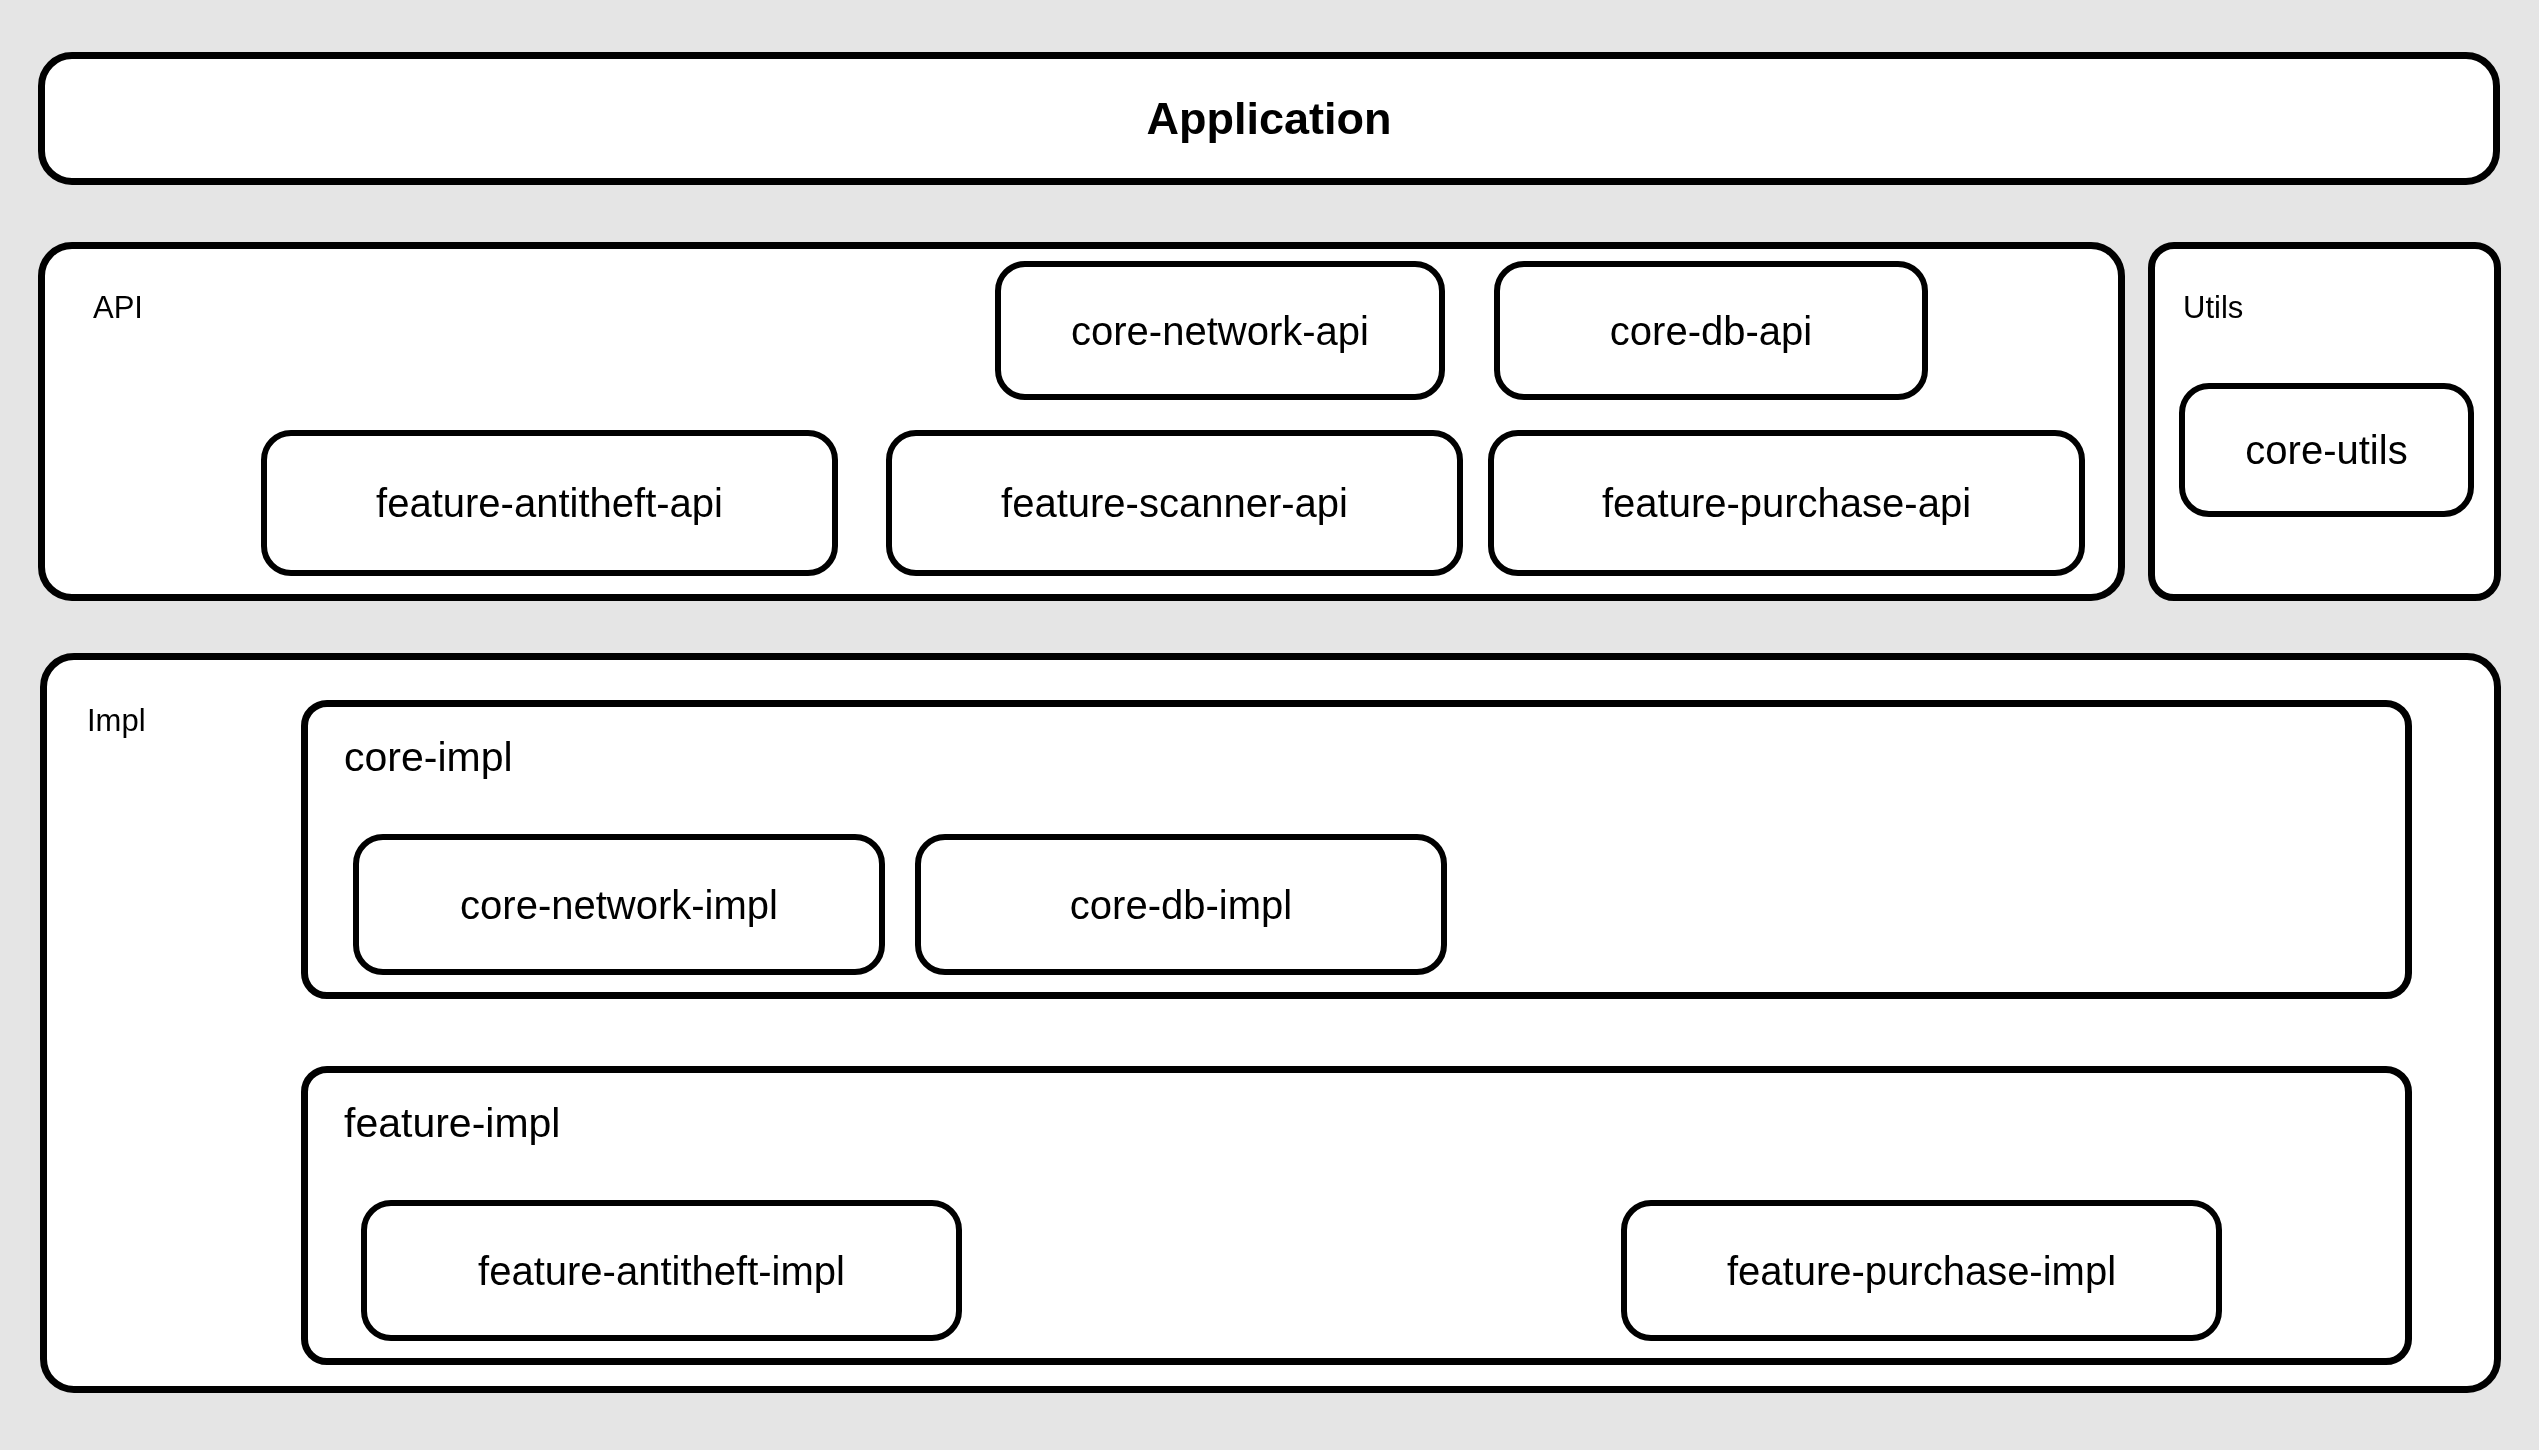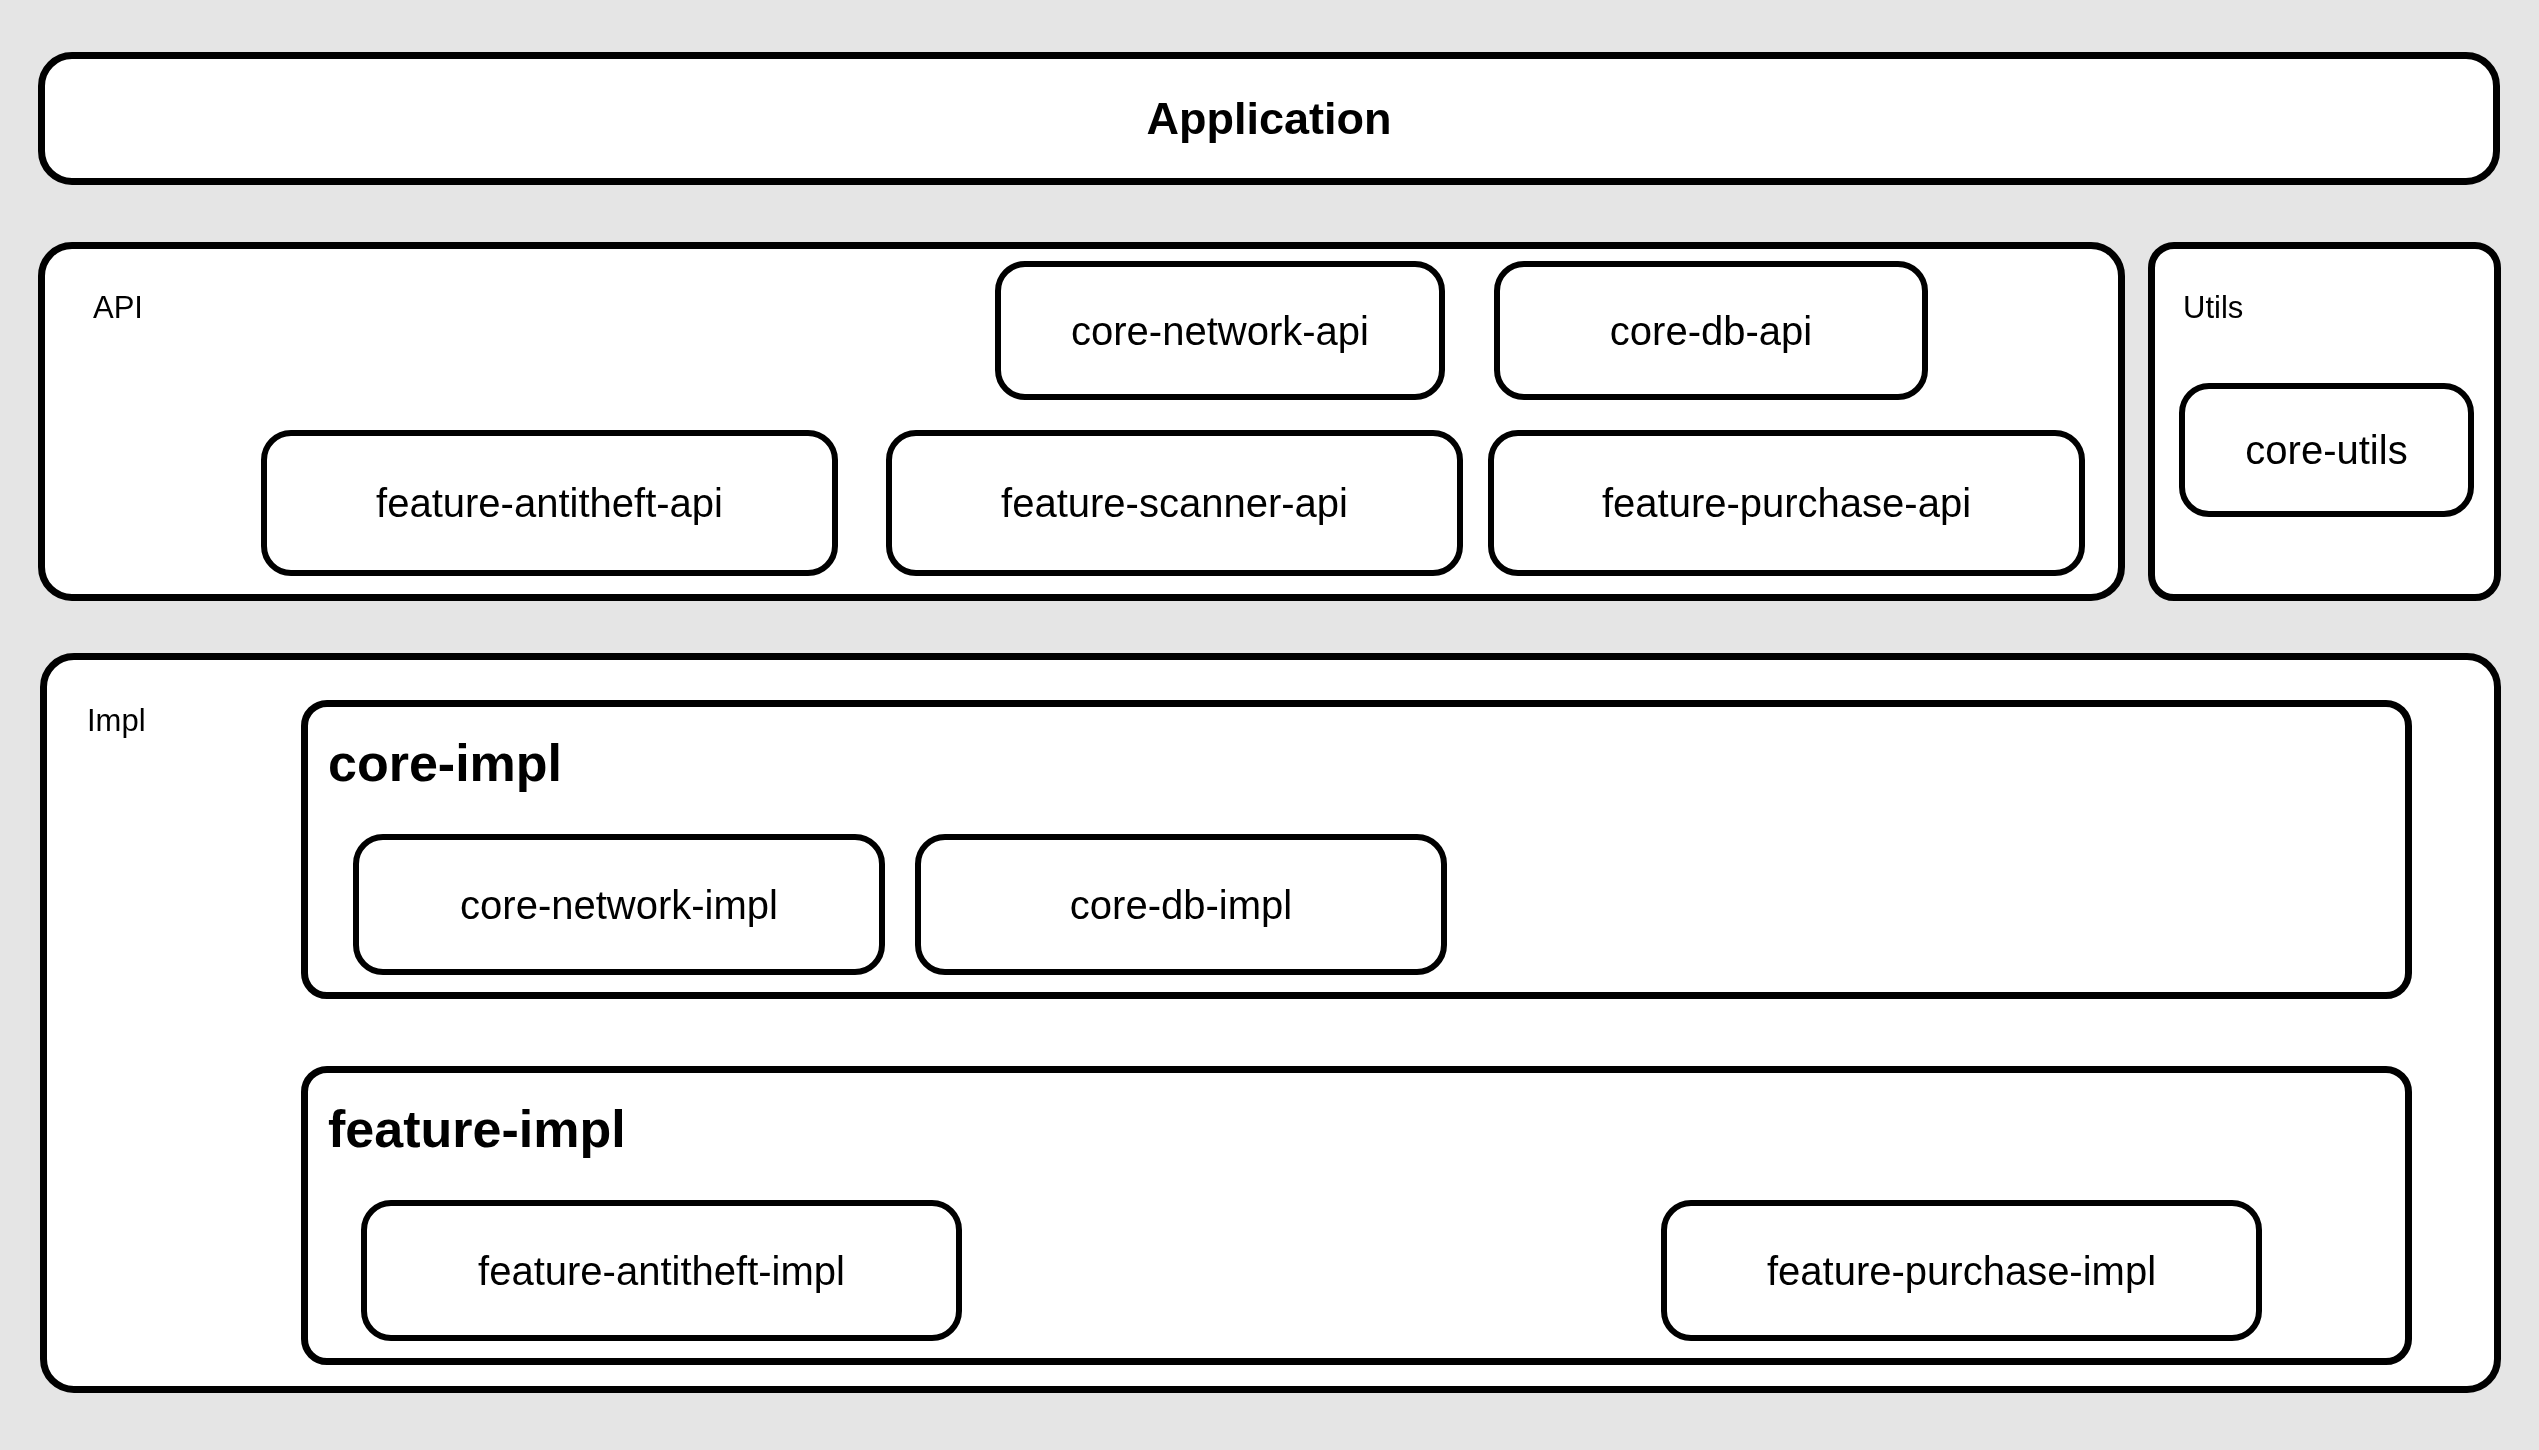--- a/index.html
+++ b/index.html
@@ -95,25 +95,25 @@
   
   .subgroup {
     position: absolute;
     box-sizing: border-box;
     background: #ffffff;
     border: 7px solid #000000;
     border-radius: 26px;
   }
   .subgroup-title {
     position: absolute;
-    font-size: 52px;
-    font-weight: bold;
+    font-size: 41px;
+    font-weight: normal;
     white-space: nowrap;
     line-height: 1;
-    left: 20px;
+    left: 36px;
     top: 30px;
   }
 
   .core-impl-box {
     left: 254px;
     top: 40px;
     width: 2111px;
     height: 299px;
   }
   .feature-impl-box {
@@ -140,21 +140,21 @@
   
   .n-core-utils { left: 2179px; top: 383px; width: 295px; height: 134px; }
 
   
   .n-core-network-impl { left: 45px;  top: 127px; width: 532px; height: 141px; }
   .n-core-db-impl      { left: 607px; top: 127px; width: 532px; height: 141px; }
 
   
   .n-feature-antitheft-impl { left: 53px;  top: 127px; width: 601px; height: 141px; }
   .n-feature-scanner-impl   { left: 681px; top: 127px; width: 601px; height: 141px; }
-  .n-feature-purchase-impl  { left: 1313px; top: 127px; width: 601px; height: 141px; margin-left: 40px; }
+  .n-feature-purchase-impl  { left: 1313px; top: 127px; width: 601px; height: 141px; }
 </style>
 </head>
 <body>
 
 <div class="canvas">
 
   <div class="node app-box">
     <span class="node-label">Application</span>
   </div>
 

